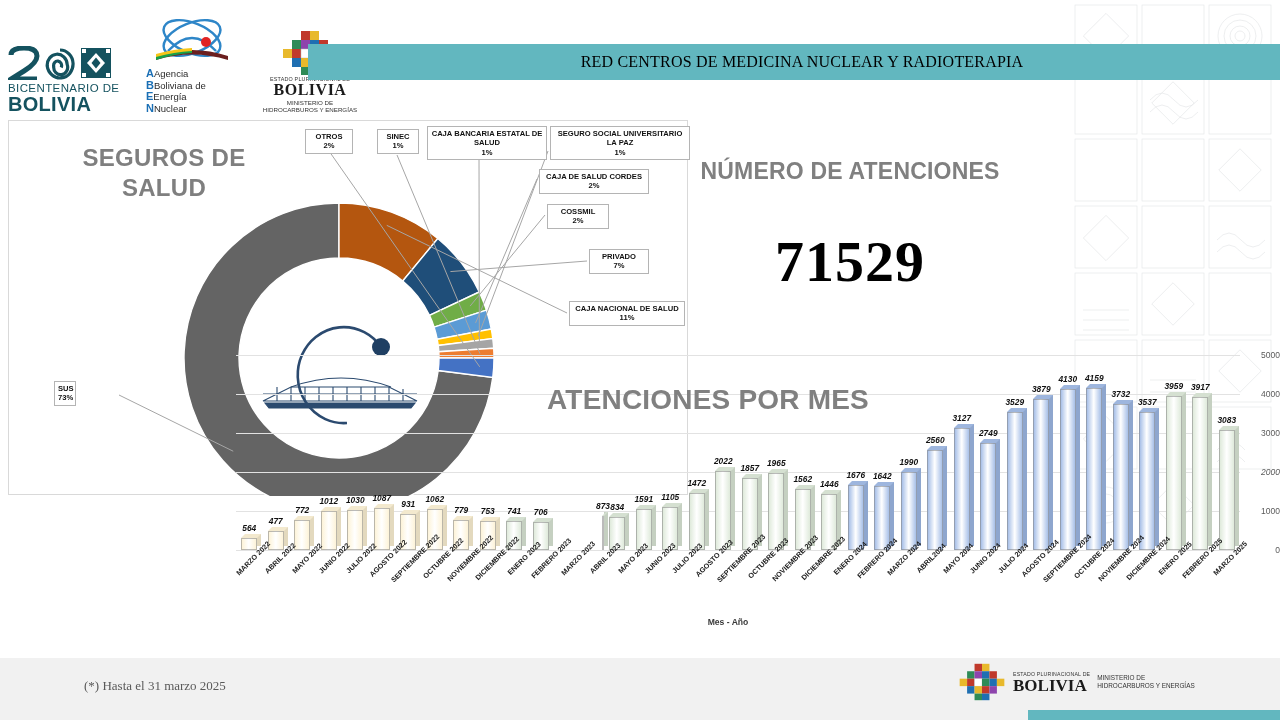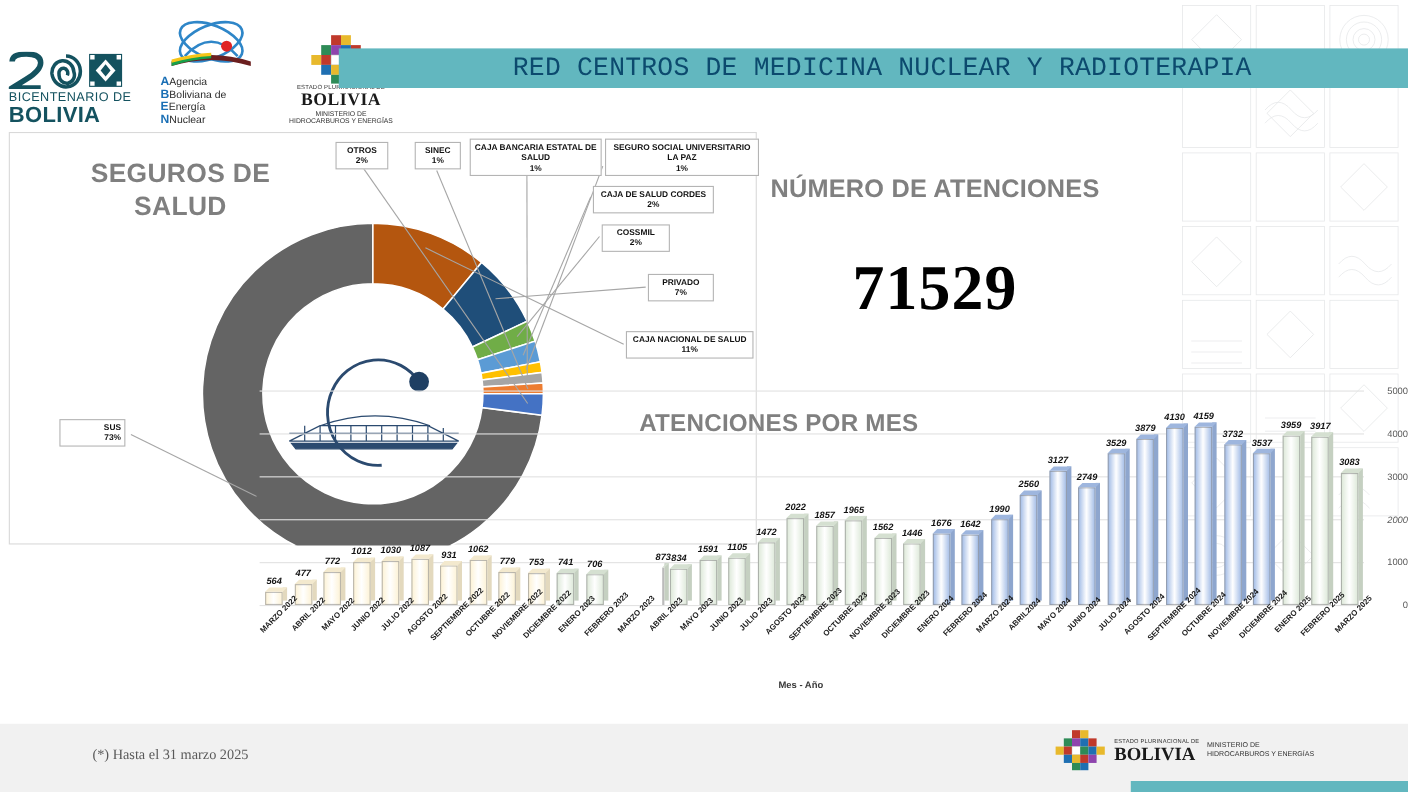--- a/index.html
+++ b/index.html
@@ -36,22 +36,22 @@
   .logo-min .bol { font-size: 16px; font-weight: bold; color: #1a1a1a; letter-spacing: .5px; line-height: 1; font-family: "Liberation Serif", serif; }
   .logo-min .mh { font-size: 6.2px; color: #333; line-height: 7.6px; margin-top: 1px; }
 
   .title-bar {
     position: absolute; left: 308px; top: 44px;
     width: 988px; height: 36px;
     background: #62b7bf;
     display: flex; align-items: center; justify-content: center;
   }
   .title-bar span {
-    color: #0c4a6e; font-size: 24px; letter-spacing: .2px;
-    font-family: Liberation Mono, monospace;
+    color: #000000; font-size: 16px; letter-spacing: .2px;
+    font-family: Liberation Serif, serif;
   }
 
   
   .donut-panel {
     position: absolute; left: 8px; top: 120px;
     width: 680px; height: 375px;
     border: 1px solid #d9d9d9;
     background: #fff;
   }
   .donut-title {
@@ -78,22 +78,22 @@
   .num-value {
     position: absolute; left: 850px; top: 228px;
     color: #000; font-size: 58px; font-weight: bold; letter-spacing: 1px;
     white-space: nowrap; transform: translateX(-50%);
     font-family: "Liberation Serif", serif;
   }
 
   
   .chart-wrap { position: absolute; left: 236px; top: 345px; width: 1024px; height: 300px; }
   .chart-title {
-    position: absolute; left: 472px; top: 27px;
-    color: #808080; font-size: 22px; font-weight: bold; letter-spacing: .2px;
+    position: absolute; left: 472px; top: 39px;
+    color: #808080; font-size: 28px; font-weight: bold; letter-spacing: .2px;
     white-space: nowrap; transform: translateX(-50%); z-index: 5;
   }
   .plot {
     position: absolute; left: 0; top: 10px;
     width: 1004px; height: 195px;
   }
   .gridline { position: absolute; left: 0; right: 0; height: 1px; background: #e2e2e2; }
   .ytick {
     position: absolute; right: -40px; font-size: 8.5px; color: #5a5a5a;
     transform: translateY(-50%); width: 34px; text-align: right;
@@ -338,21 +338,21 @@
     <div>2%</div>
   </div>
   <div class="cal" style="left:580px; top:128px; width:60px;">
     <div>PRIVADO</div>
     <div>7%</div>
   </div>
   <div class="cal" style="left:560px; top:180px; width:116px;">
     <div>CAJA NACIONAL DE SALUD</div>
     <div>11%</div>
   </div>
-  <div class="cal" style="left:45px; top:260px; width:60px; text-align:right;">
+  <div class="cal" style="left:45px; top:260px; width:22px; text-align:right;">
     <div>SUS</div>
     <div>73%</div>
   </div>
 </div>
 
 <div class="num-title">NÚMERO DE ATENCIONES</div>
 <div class="num-value">71529</div>
 
 <div class="chart-wrap">
   <div class="chart-title">ATENCIONES POR MES</div>

